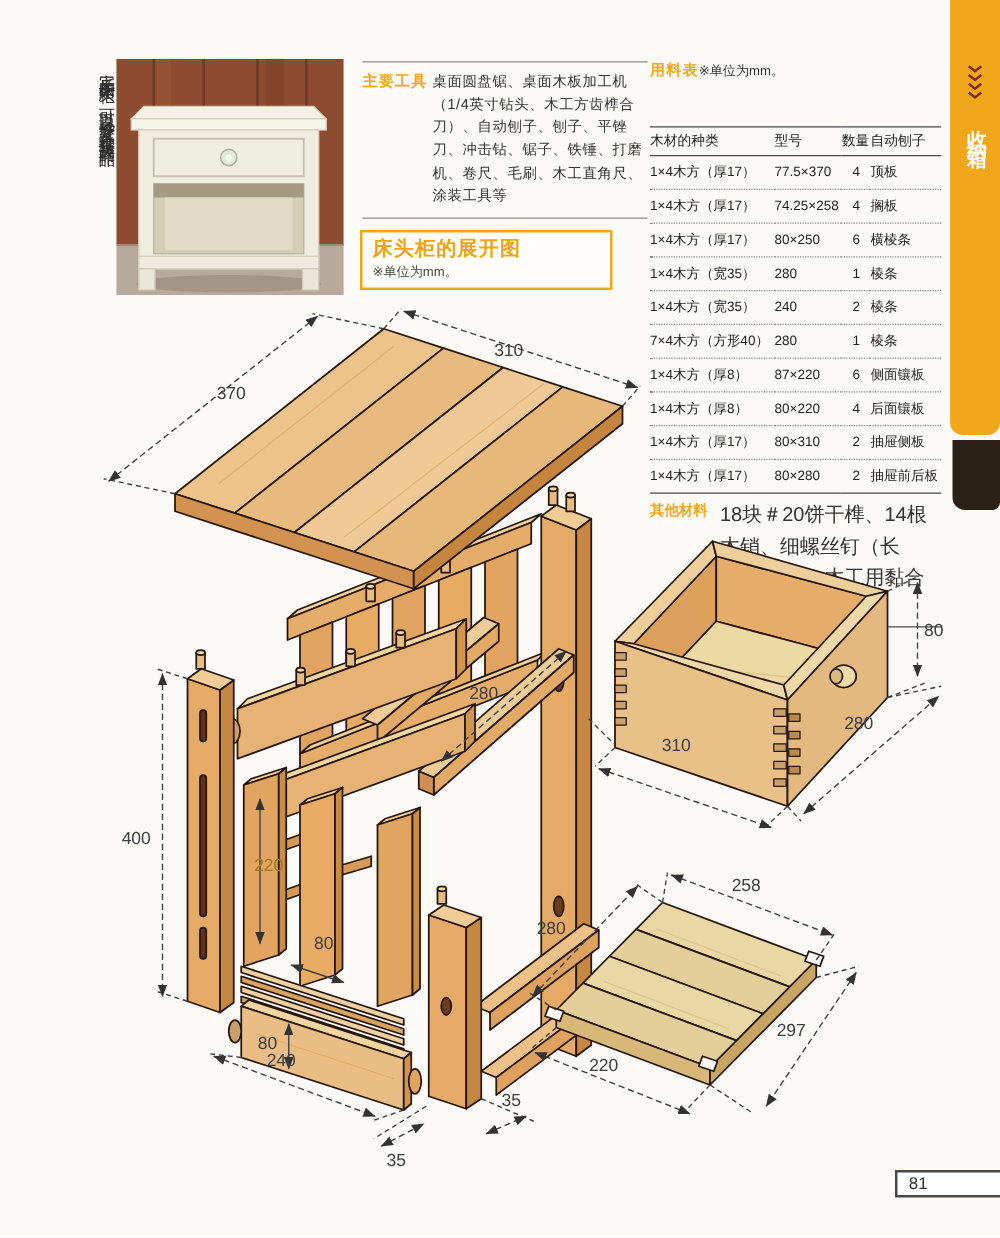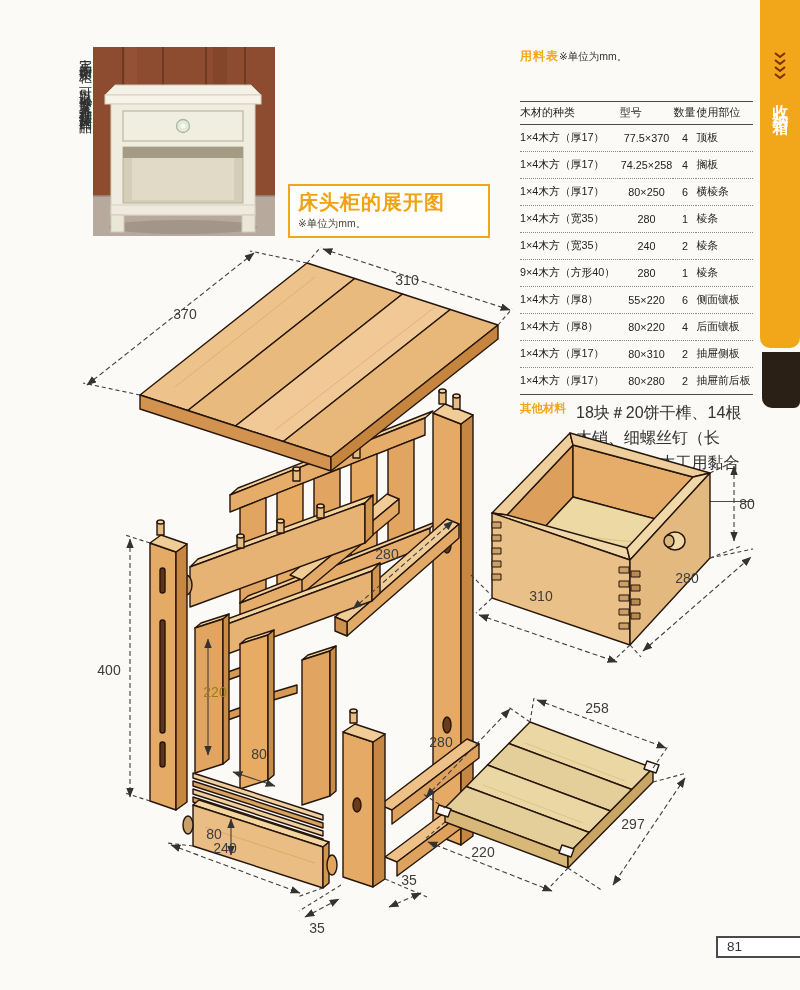--- a/index.html
+++ b/index.html
@@ -15,35 +15,35 @@
 
   
   .tools{position:absolute;left:290px;top:49px;width:228px;border-top:1px solid #8f8f8f;
     border-bottom:1px solid #8f8f8f;padding:7px 0 8px 0;display:flex;}
   .tools .label{flex:0 0 56px;color:#f2a71b;font-weight:bold;font-size:12px;letter-spacing:1px;}
   .tools .txt{flex:1;font-size:11.5px;line-height:1.58;color:#333;letter-spacing:.5px;}
 
   
   .titlebox{position:absolute;left:288px;top:184px;width:182px;border:2px solid #f2a71b;
     padding:3px 8px 5px 8px;background:#fffefb;}
-  .titlebox .t{color:#f0a312;font-size:20px;font-weight:bold;letter-spacing:1px;}
+  .titlebox .t{color:#f0a312;font-size:16px;font-weight:bold;letter-spacing:1px;}
   .titlebox .u{font-size:10.5px;color:#444;margin-top:1px;}
 
   
   .materials{position:absolute;left:520px;top:48px;width:233px;}
   .mat-head{display:flex;justify-content:flex-start;align-items:baseline;margin-bottom:4px;}
   .mat-head .orange-label{color:#f2a71b;font-weight:bold;font-size:12px;letter-spacing:1px;}
   .mat-head .unit{font-size:10.5px;color:#333;}
   table.mat{width:100%;border-collapse:collapse;border-top:1.5px solid #4a4a4a;margin-top:36px;}
   table.mat th{font-size:11px;color:#222;font-weight:normal;text-align:left;
     border-bottom:1.5px solid #4a4a4a;padding:3px 0 4px 0;}
   table.mat td{font-size:10.8px;color:#222;padding:6px 0;border-bottom:1px dotted #8a8a8a;
     white-space:nowrap;}
   table.mat tbody tr:last-child td{border-bottom:1.5px solid #4a4a4a;}
-  .col2{text-align:center;}
+  .col2{text-align:left;}
   .col3{text-align:center;}
   th.col2,th.col3{text-align:center;}
   .other{display:flex;padding-top:6px;border-bottom:1.5px solid #4a4a4a;padding-bottom:1px;}
   .other .orange-label{flex:0 0 56px;color:#f2a71b;font-weight:bold;font-size:11.5px;}
   .other .txt{flex:1;font-size:16px;line-height:1.55;color:#333;}
 
   
   .tab-orange{position:absolute;left:760px;top:0;width:40px;height:348px;background:#f2a71b;
     border-radius:0 0 10px 10px;display:flex;flex-direction:column;align-items:center;}
   .tab-orange .chev{margin-top:52px;}
@@ -91,38 +91,42 @@
       <circle cx="90" cy="79" r="2.5" fill="#f6faf0"></circle>
       <rect x="30" y="100" width="120" height="56" fill="#d4cdb8" stroke="#b8b29e"></rect>
       <rect x="30" y="100" width="120" height="11" fill="#a59b85"></rect>
       <rect x="39" y="111" width="102" height="42" fill="#e0dac6"></rect>
       <rect x="18" y="158" width="144" height="10" fill="#eeeade" stroke="#d5cfbd"></rect>
       <rect x="18" y="168" width="13" height="17" fill="#eae6d8" stroke="#cfcaba"></rect>
       <rect x="149" y="168" width="13" height="17" fill="#eae6d8" stroke="#cfcaba"></rect>
     </g>
   </svg>
 
+  <div class="tools">
+    <span class="label">主要工具</span>
+    <span class="txt">桌面圆盘锯、桌面木板加工机（1/4英寸钻头、木工方齿榫合刀）、自动刨子、刨子、平锉刀、冲击钻、锯子、铁锤、打磨机、卷尺、毛刷、木工直角尺、涂装工具等</span>
+  </div>
 
   <div class="titlebox">
     <div class="t">床头柜的展开图</div>
     <div class="u">※单位为mm。</div>
   </div>
 
   <div class="materials">
     <div class="mat-head">
       <span class="orange-label">用料表</span>
       <span class="unit">※单位为mm。</span>
     </div>
     <table class="mat">
       <thead>
         <tr>
           <th>木材的种类</th>
           <th class="col2">型号</th>
           <th class="col3">数量</th>
-          <th>使用部位</th>
+          <th>自动刨子</th>
         </tr>
       </thead>
       <tbody>
 
           <tr>
             <td>1×4木方（厚17）</td>
             <td class="col2">77.5×370</td>
             <td class="col3">4</td>
             <td>顶板</td>
           </tr>
@@ -149,30 +153,30 @@
           </tr>
 
           <tr>
             <td>1×4木方（宽35）</td>
             <td class="col2">240</td>
             <td class="col3">2</td>
             <td>棱条</td>
           </tr>
 
           <tr>
-            <td>9×4木方（方形40）</td>
+            <td>7×4木方（方形40）</td>
             <td class="col2">280</td>
             <td class="col3">1</td>
             <td>棱条</td>
           </tr>
 
 
           <tr>
             <td>1×4木方（厚8）</td>
-            <td class="col2">55×220</td>
+            <td class="col2">87×220</td>
             <td class="col3">6</td>
             <td>侧面镶板</td>
           </tr>
 
           <tr>
             <td>1×4木方（厚8）</td>
             <td class="col2">80×220</td>
             <td class="col3">4</td>
             <td>后面镶板</td>
           </tr>

